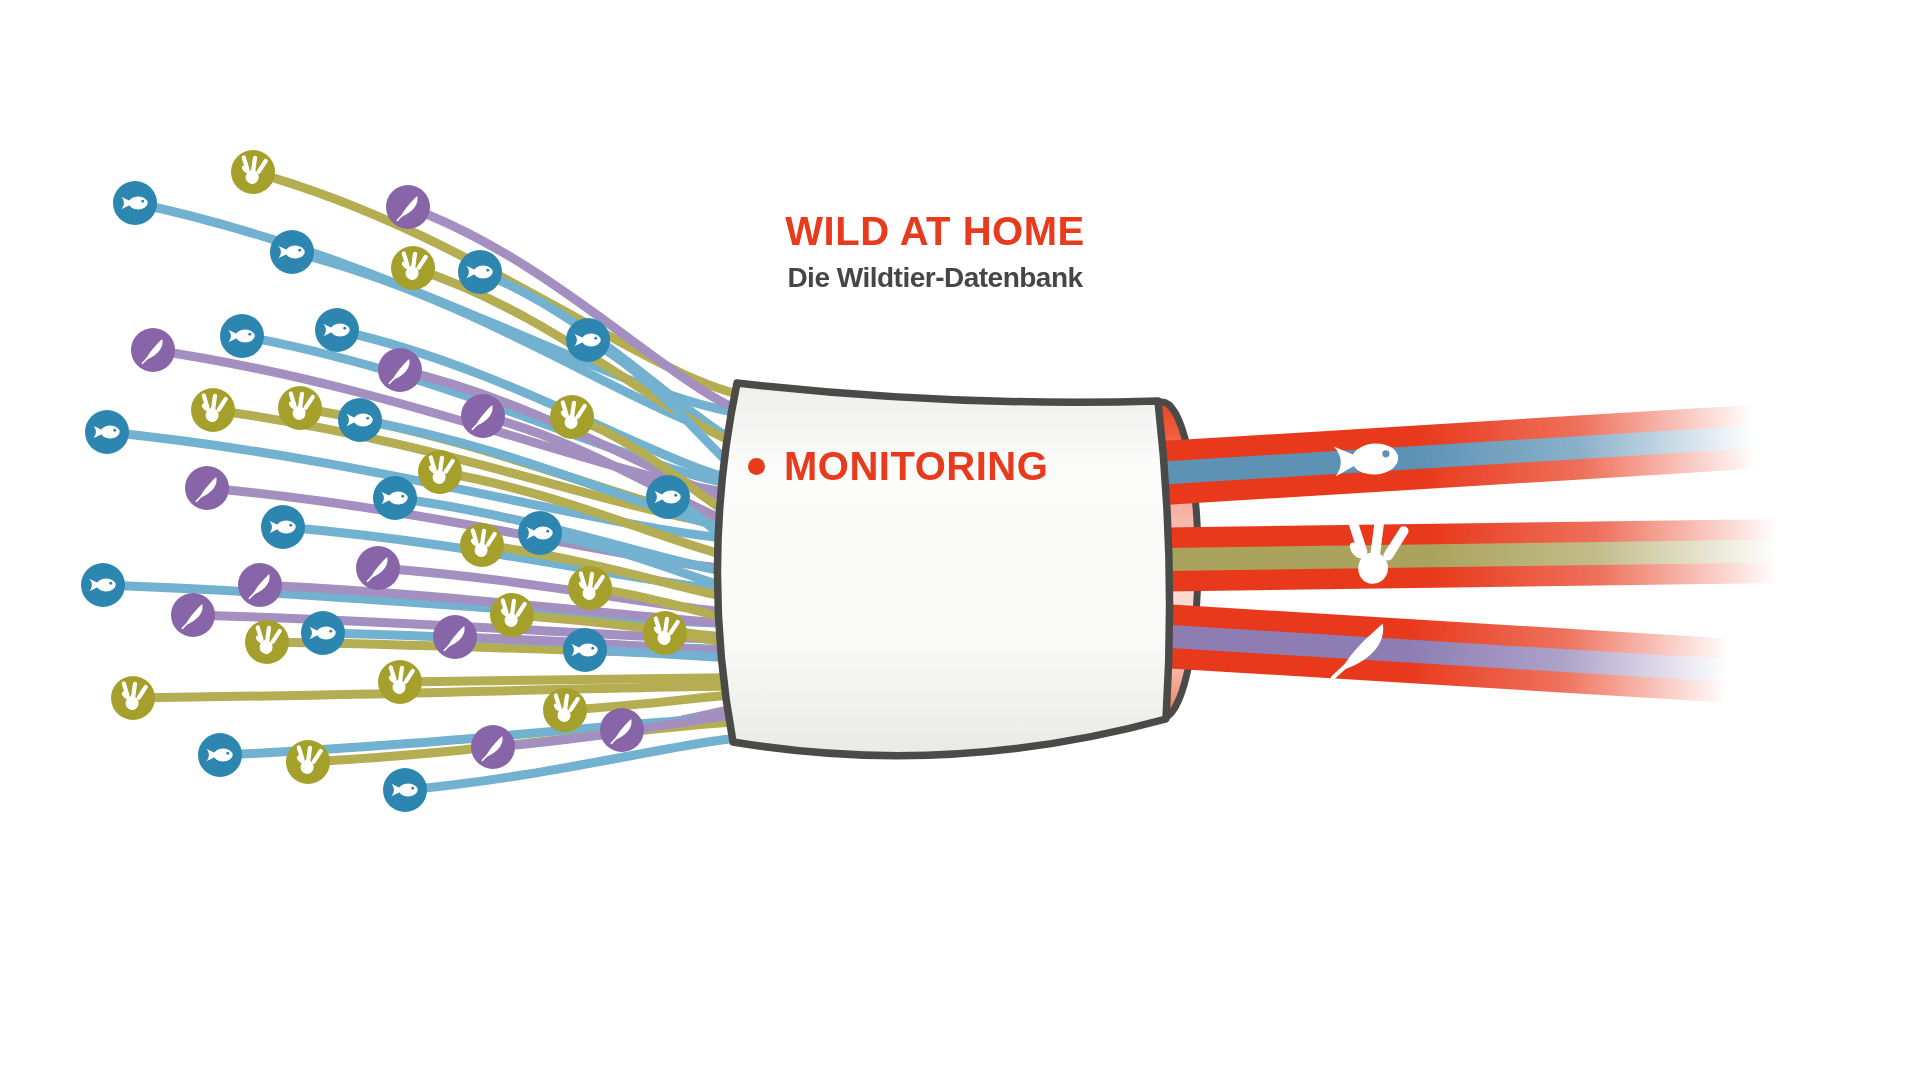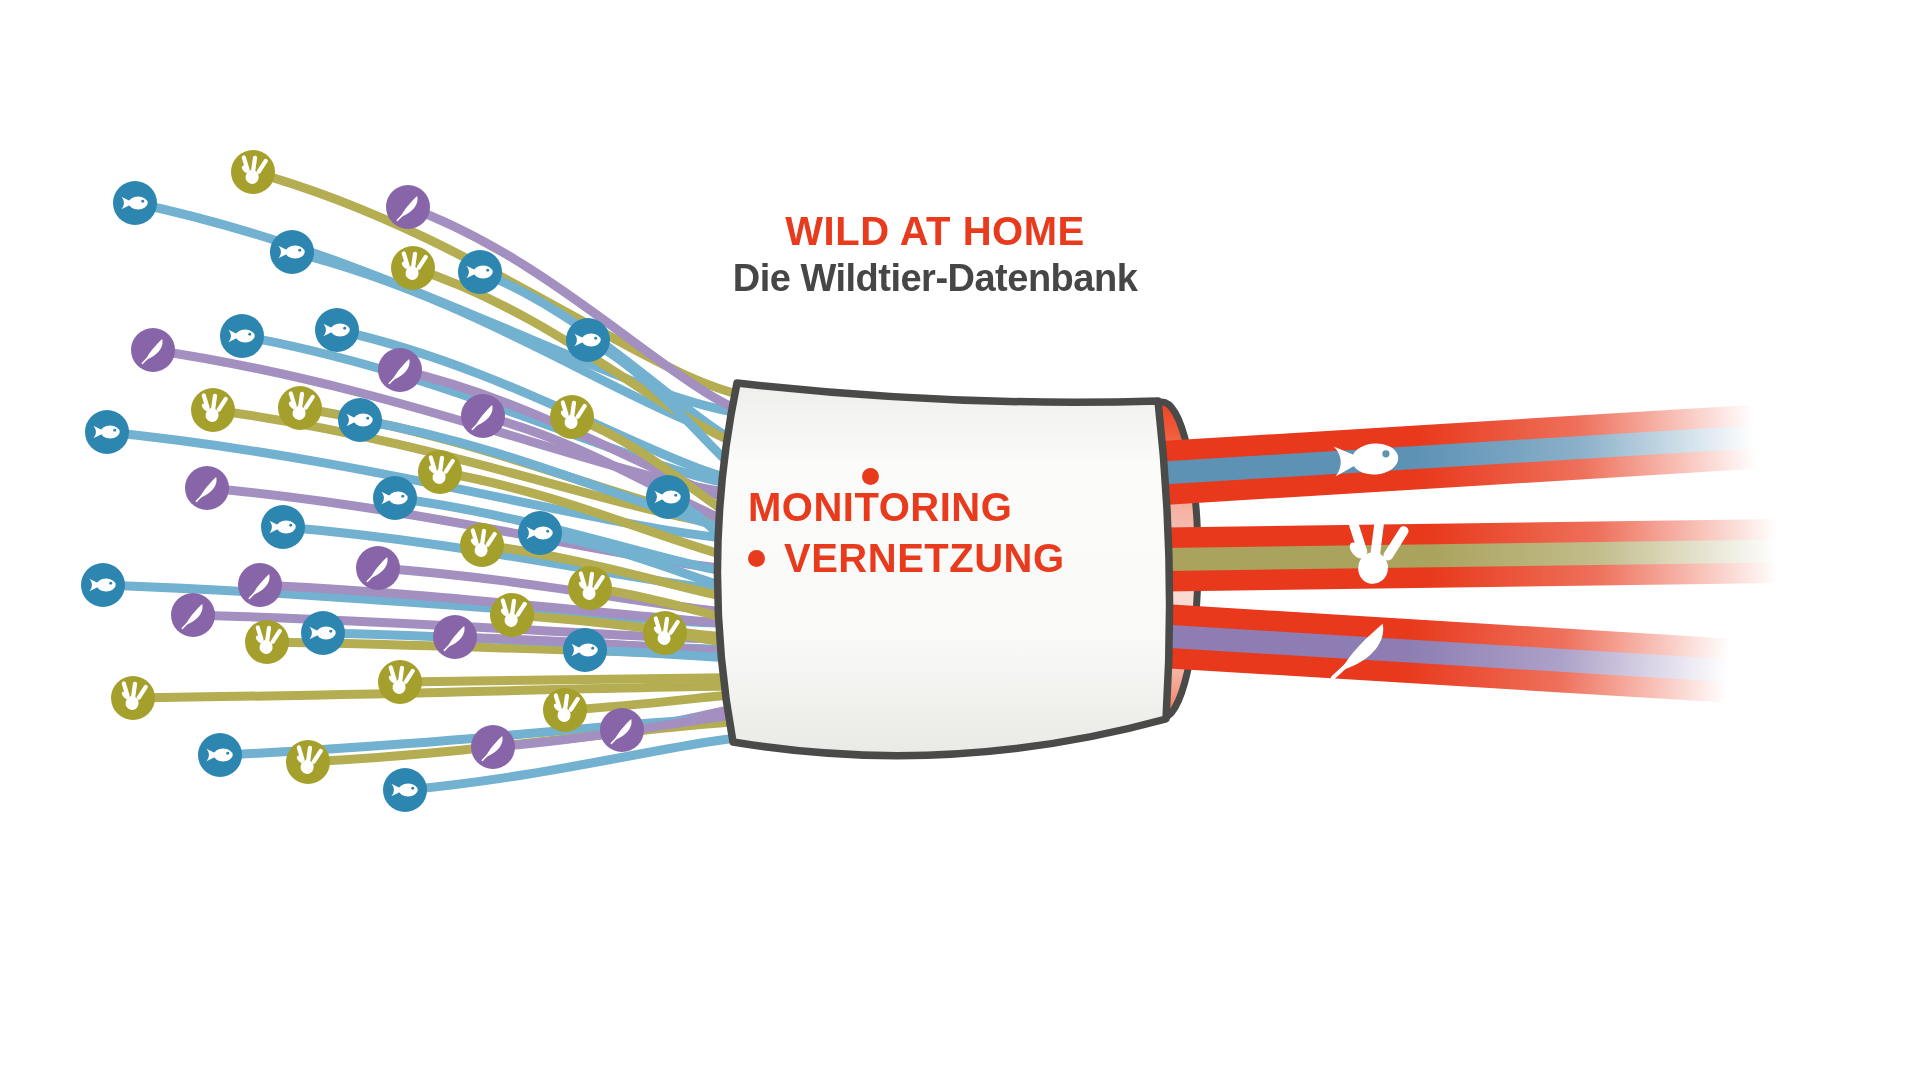--- a/index.html
+++ b/index.html
@@ -3,29 +3,29 @@
 <meta charset="utf-8">
 <style>
   html,body{margin:0;padding:0;background:#ffffff;width:1920px;height:1080px;overflow:hidden;
     font-family:"Liberation Sans", sans-serif;}
   #stage{position:relative;width:1920px;height:1080px;background:#ffffff;}
   #scene{position:absolute;left:0;top:0;}
   .title-block{position:absolute;left:935px;top:206px;transform:translateX(-50%);
     text-align:center;white-space:nowrap;}
   .title-main{font-size:40px;font-weight:bold;letter-spacing:.5px;line-height:50px;
     color:var(--title-red,#e83b1e);}
-  .title-sub{font-size:38px;font-weight:bold;letter-spacing:-.5px;line-height:44px;
+  .title-sub{font-size:28px;font-weight:bold;letter-spacing:-.5px;line-height:44px;
     color:var(--subtitle-gray,#464646);text-align:center;}
   .bullet-row{position:absolute;left:748px;height:44px;display:flex;align-items:center;
     white-space:nowrap;}
   .bullet-row .dot{width:17px;height:17px;border-radius:50%;
     background:var(--title-red,#e83b1e);margin-right:19px;flex:0 0 auto;}
   .bullet-row .lbl{font-size:40px;font-weight:bold;letter-spacing:.5px;
     color:var(--title-red,#e83b1e);}
-  #row-0{top:468px;flex-direction:column;} #row-1{top:536px;} #row-2{top:601px;}
+  #row-0{top:444px;} #row-1{top:536px;} #row-2{top:601px;}
 </style>
 </head>
 <body>
 
 <div id="stage">
 
   <svg id="scene" width="1920" height="1080" viewBox="0 0 1920 1080">
     <defs>
       <linearGradient id="sleeveGrad" x1="0" y1="0" x2="0" y2="1">
         <stop offset="0" stop-color="#eeeeeb"></stop>
@@ -517,18 +517,14 @@
 
   <div class="title-block">
     <div class="title-main">WILD AT HOME</div>
     <div class="title-sub">Die Wildtier-Datenbank</div>
   </div>
 
   <div class="bullet-row" id="row-0">
     <span class="dot"></span>
     <span class="lbl">MONITORING</span>
   </div>
-  <div class="bullet-row" id="row-1">
-    <span class="dot"></span>
-    <span class="lbl">VERNETZUNG</span>
-  </div>
 
 </div>
 
 </body></html>

